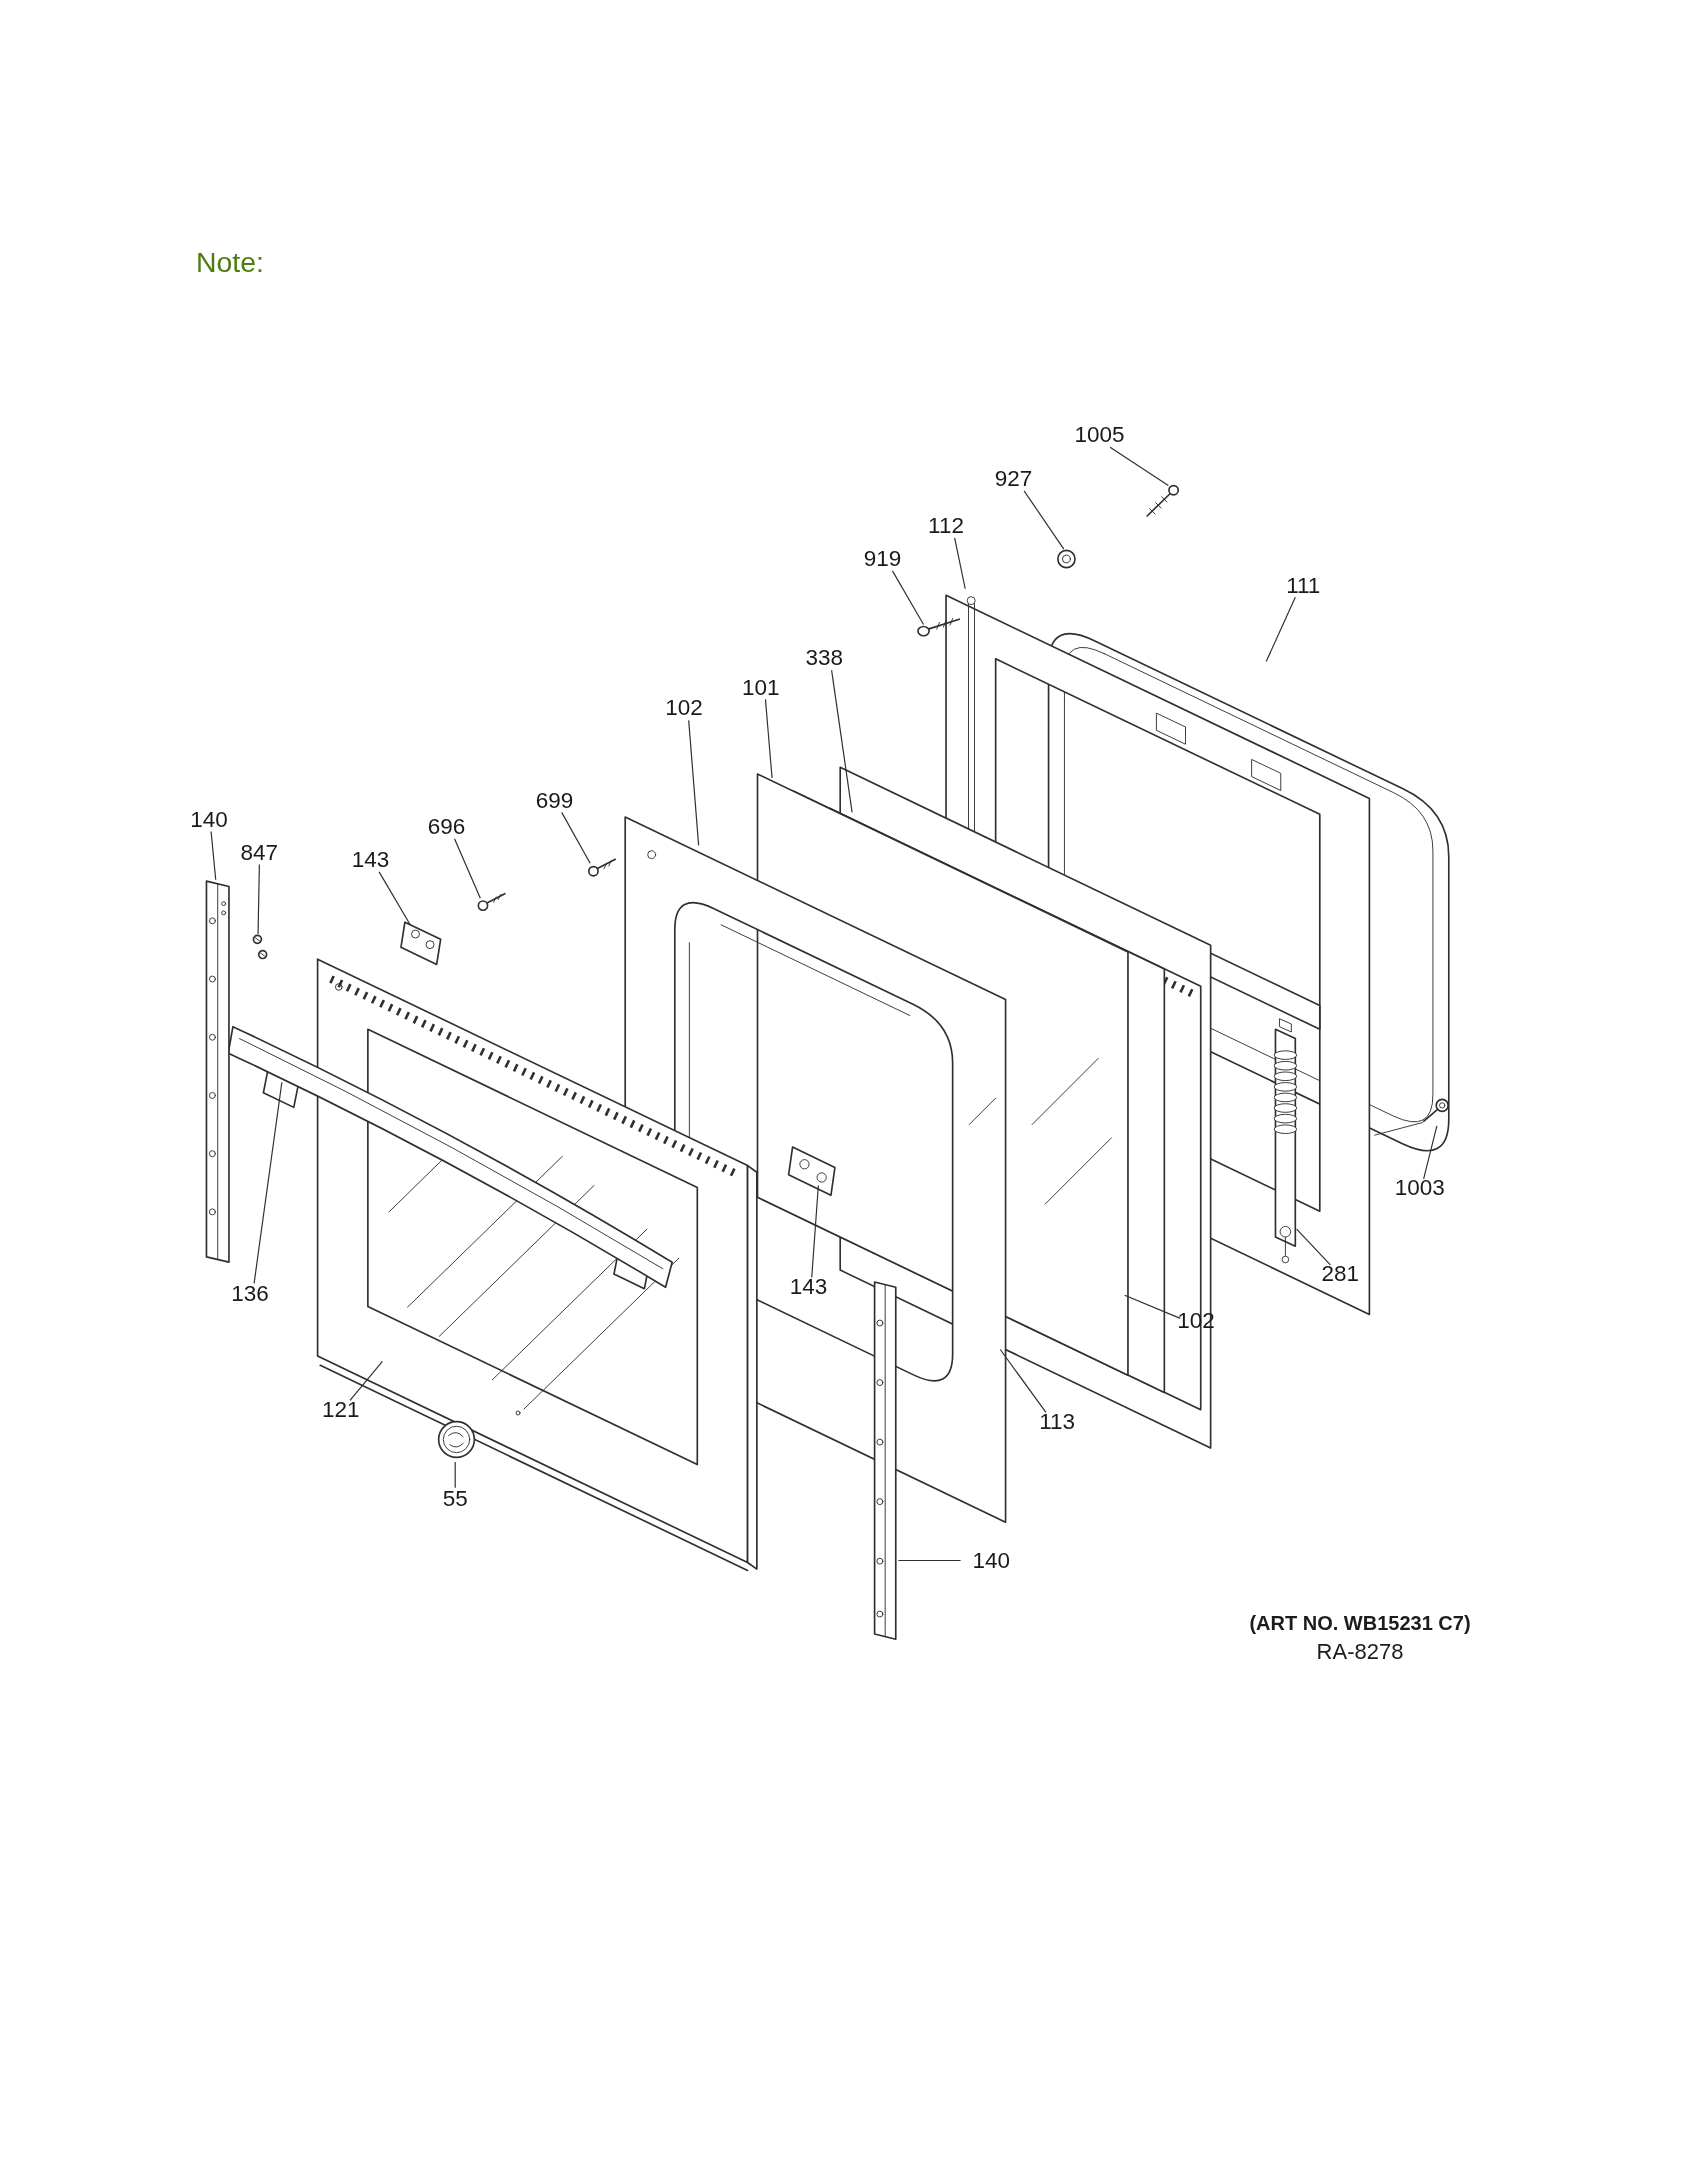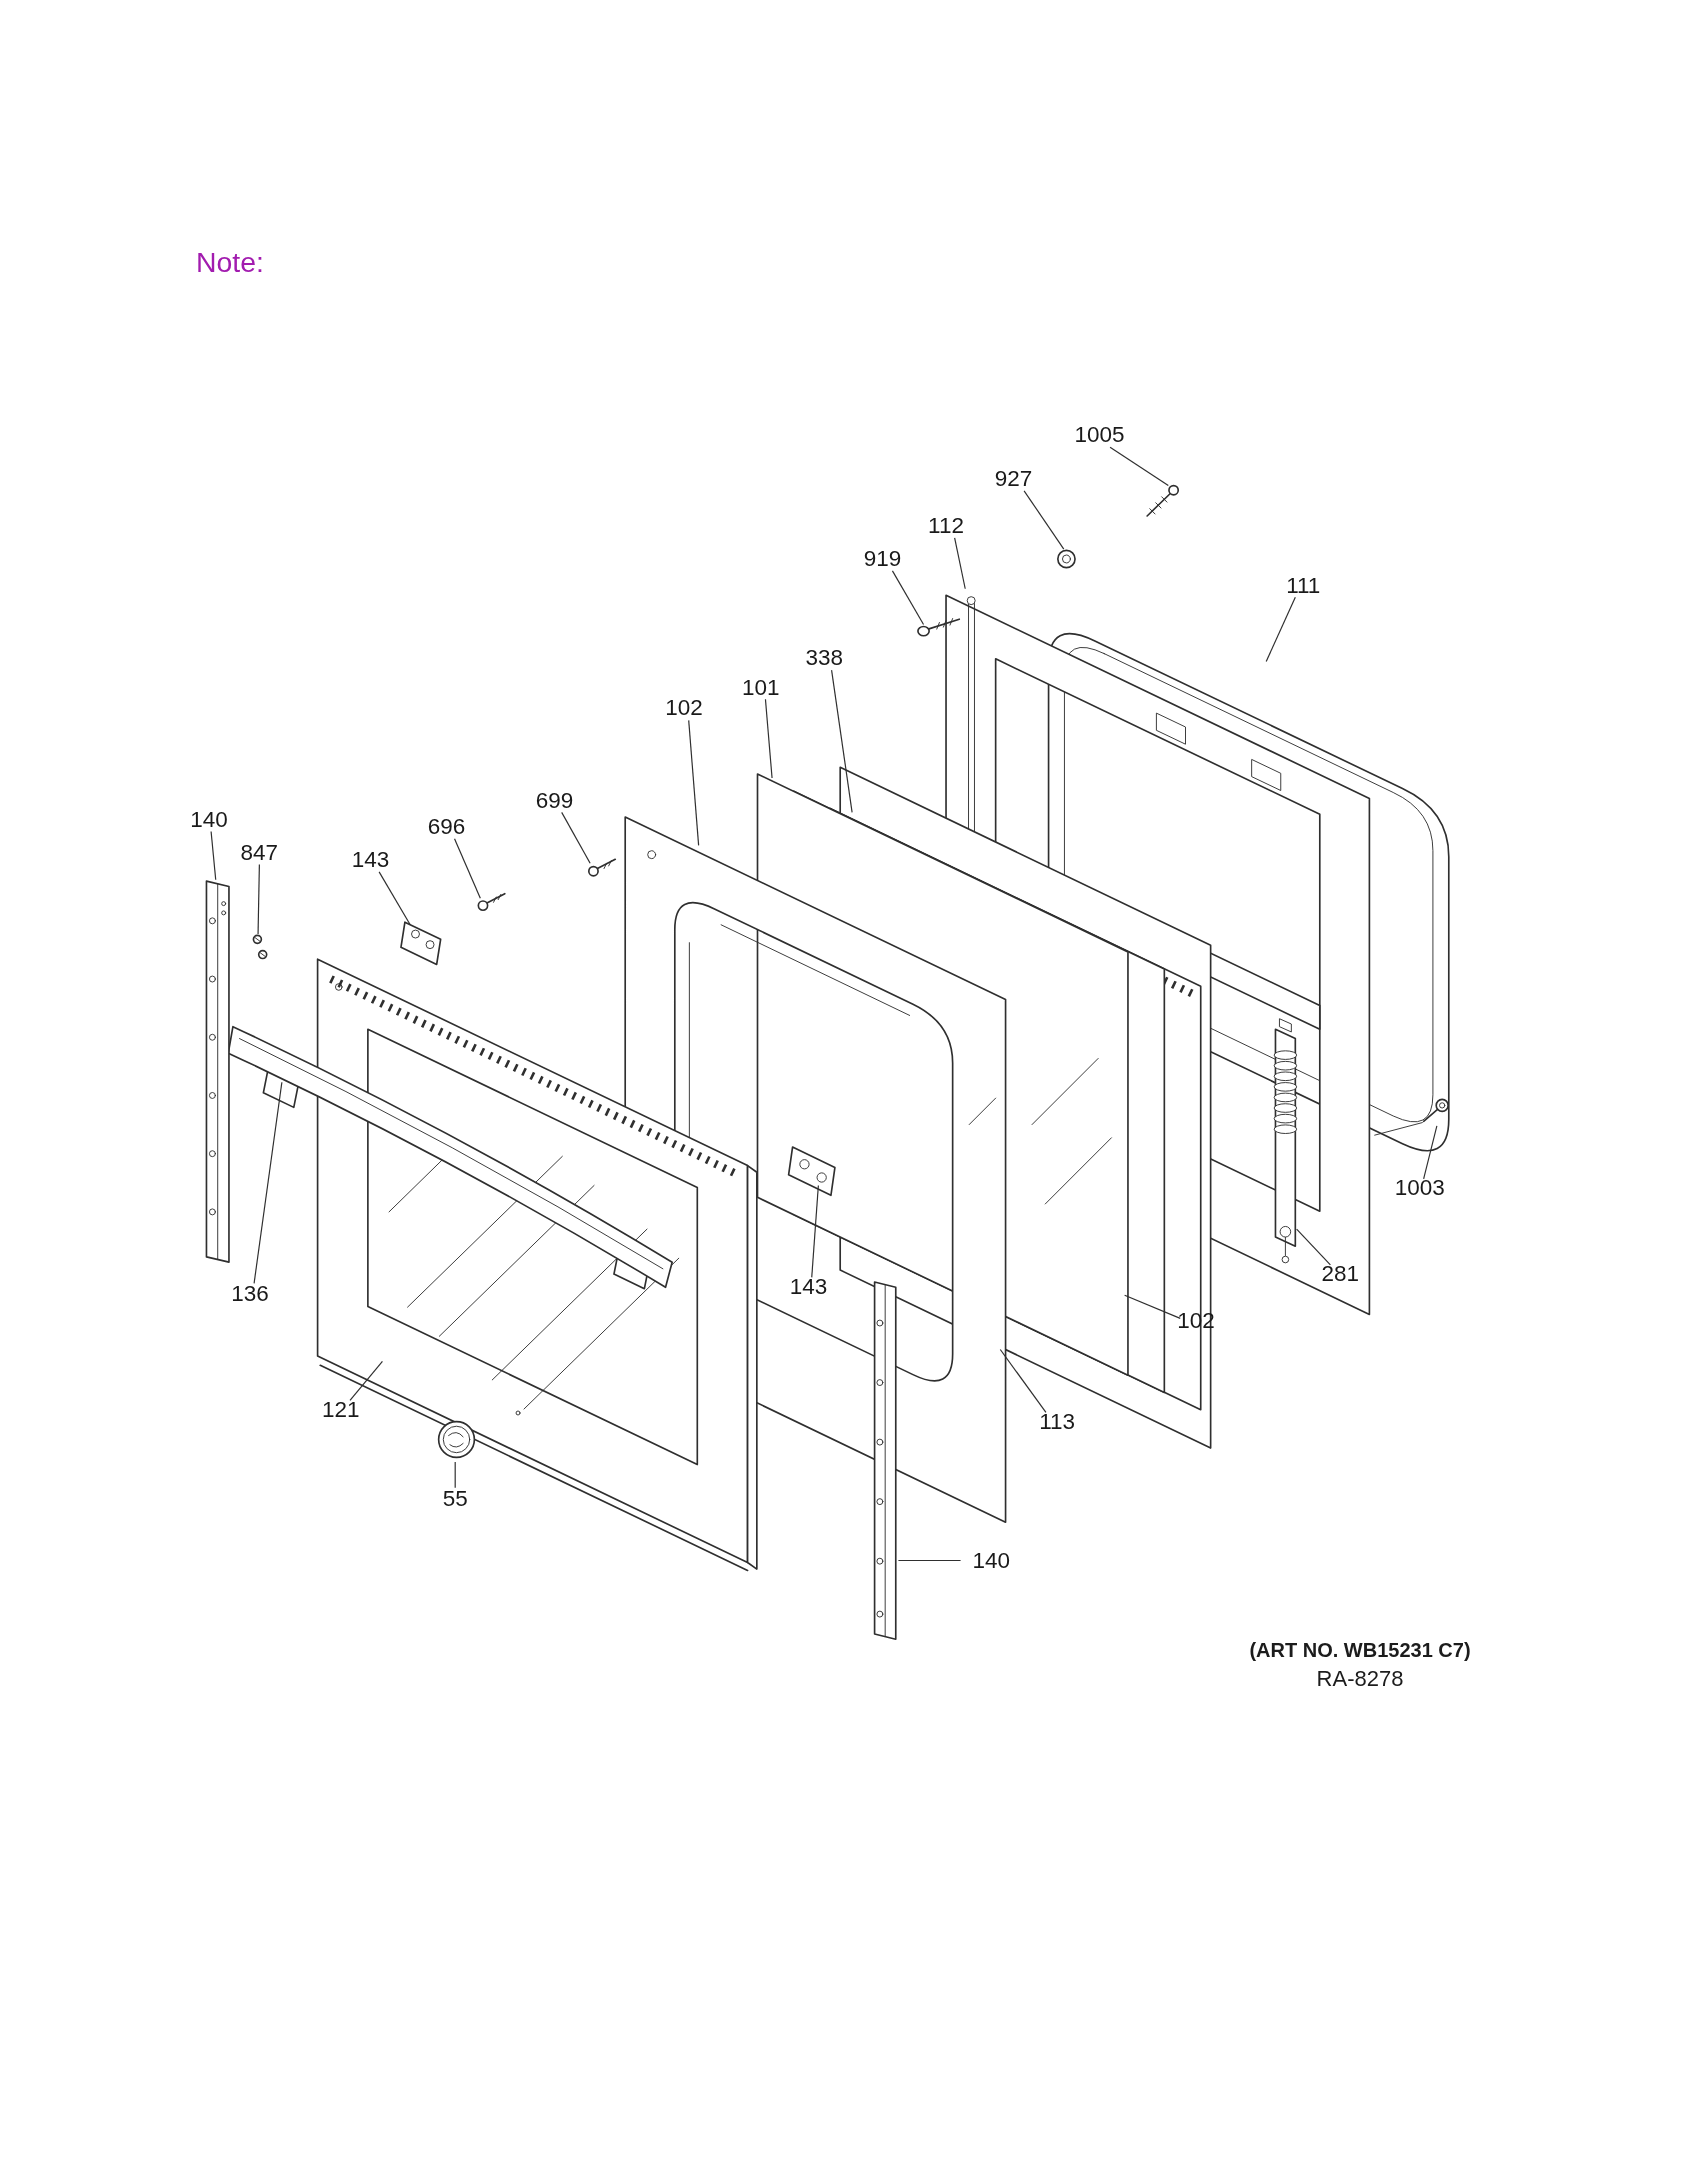--- a/index.html
+++ b/index.html
@@ -1,23 +1,23 @@
 <!DOCTYPE html>
 <html style="font-size:10.6px"><head>
 <meta charset="utf-8">
 <style>
   * { margin:0; padding:0; box-sizing:border-box; }
   html,body { background:#ffffff; }
   .page { position:relative; width:1687px; height:2183px; background:#ffffff;
           font-family:"Liberation Sans", sans-serif; overflow:hidden; }
-  .note { position:absolute; left:196px; top:241px; color:#a21caf;
+  .note { position:absolute; left:196px; top:241px; color:#4d7c0f;
           font-size:28.4px; line-height:42px; }
   .diagram-svg { position:absolute; left:0; top:0; }
   .footer { position:absolute; left:1242px; top:1612px; width:236px;
-            text-align:center; color:#1c1c1c;margin-top:27px; }
+            text-align:center; color:#1c1c1c; }
   .footer .art { font-size:20px; font-weight:bold; }
   .footer .ra  { font-size:22px; margin-top:4px; }
 
   .lbl { font-family:"Liberation Sans", sans-serif; font-size:34px;
          fill:#1a1a1a; text-anchor:middle; }
   .lbl.start { text-anchor:start; }
   .ln   { fill:none; stroke:#2f2f2f; stroke-width:2.5; stroke-linecap:round; stroke-linejoin:round; }
   .wh   { fill:#ffffff; stroke:#2f2f2f; stroke-width:2.5; stroke-linejoin:round; }
   .thin { stroke-width:1.4; }
   .band { fill:none; stroke:#2f2f2f; stroke-width:12; stroke-dasharray:4 10; }

